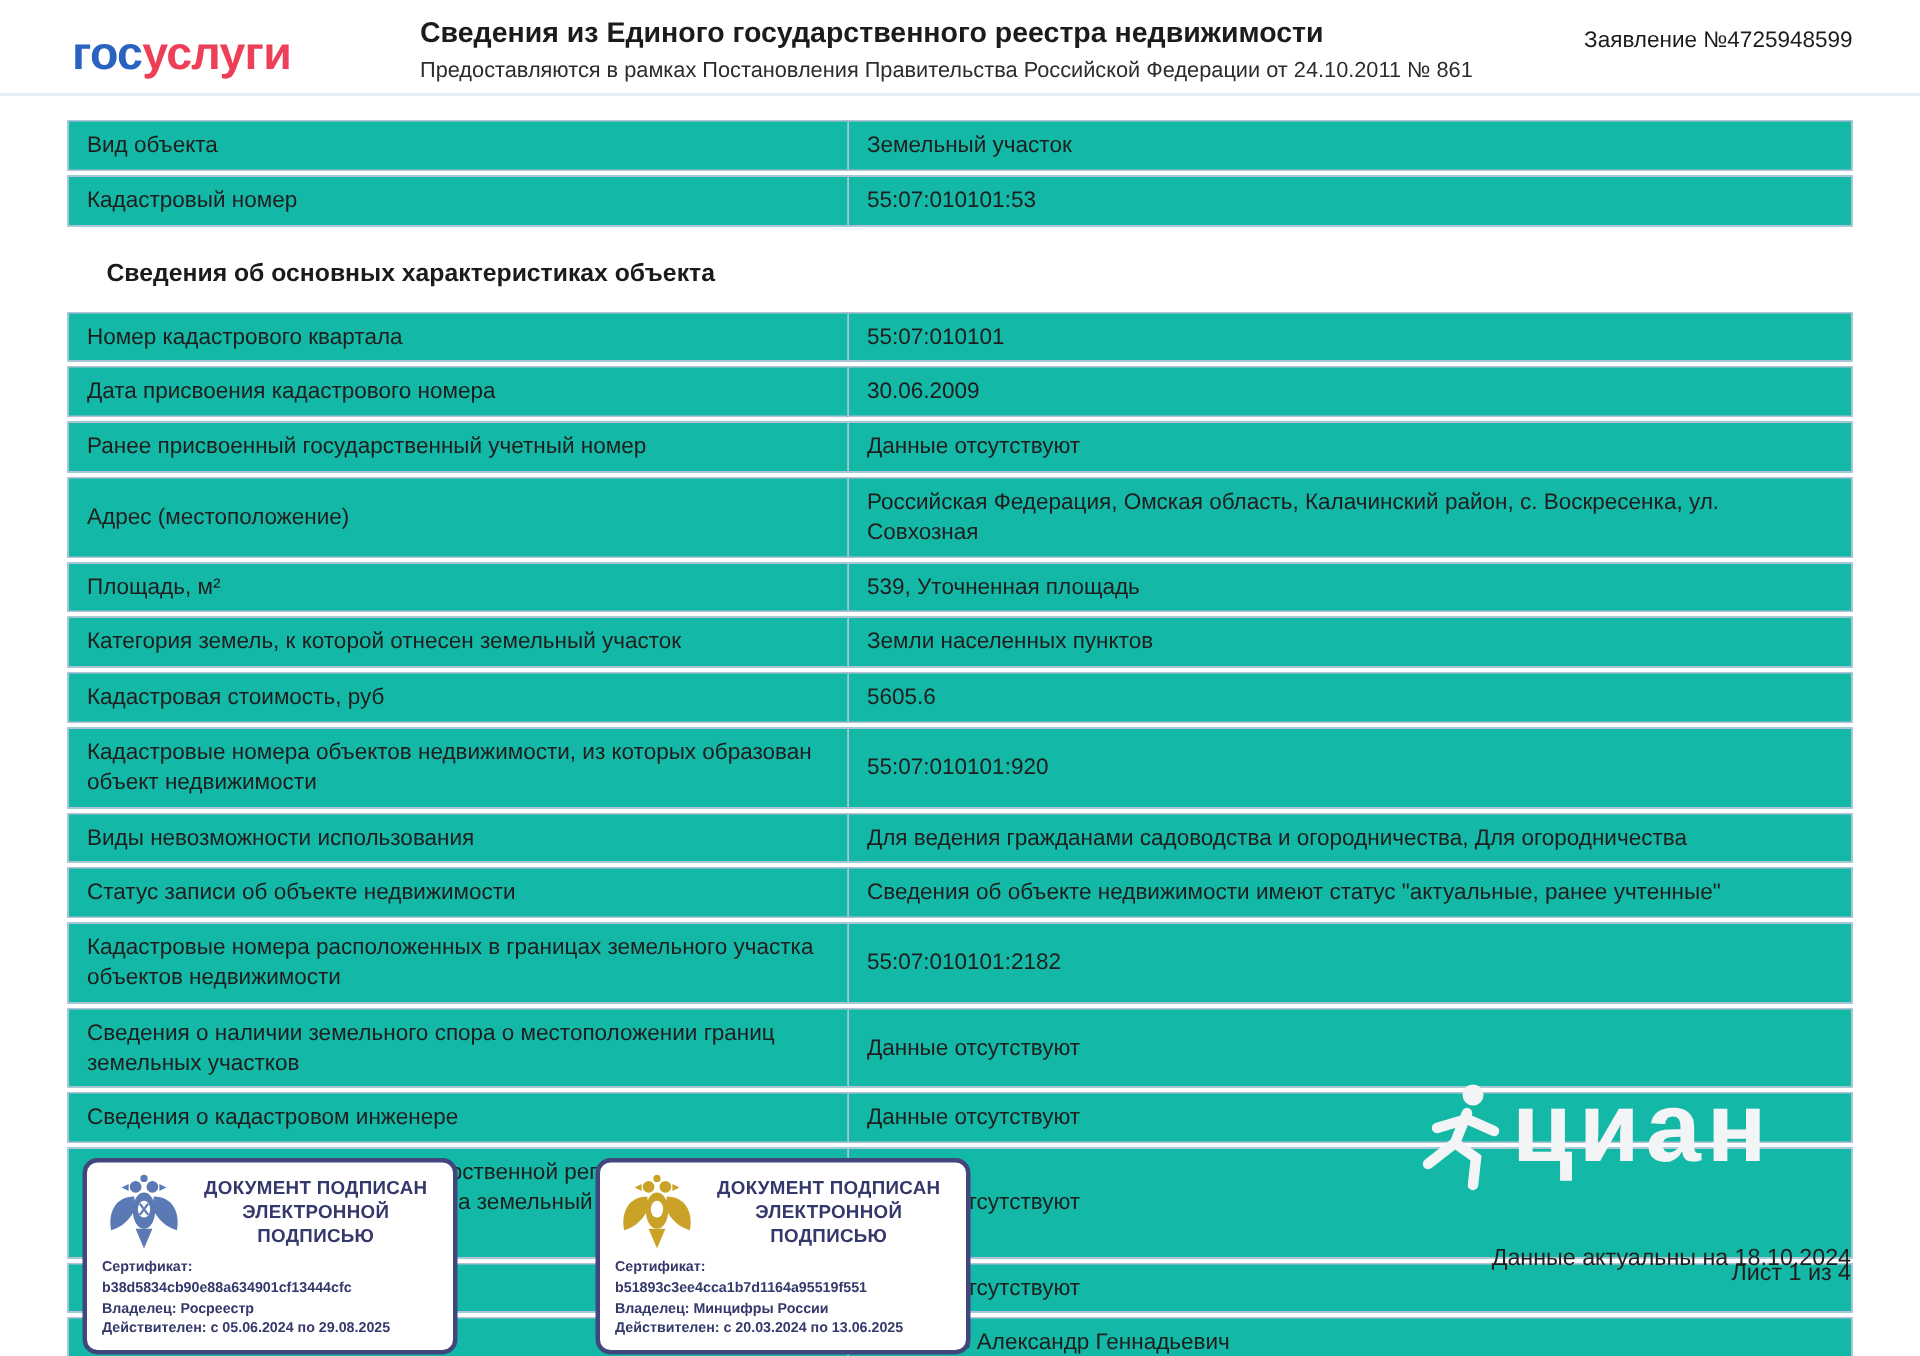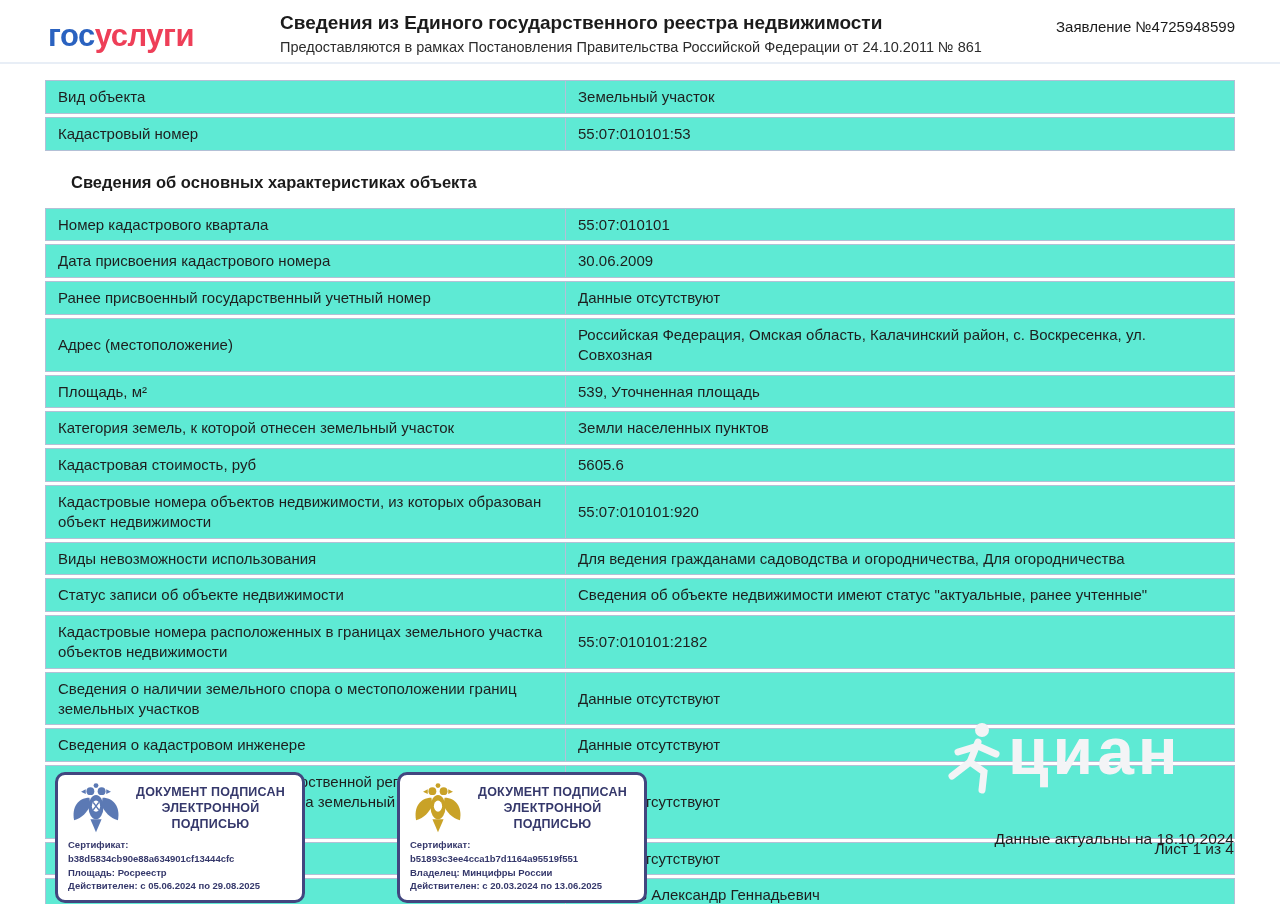--- a/index.html
+++ b/index.html
@@ -21,21 +21,21 @@
   .head-title { font-size:19px; font-weight:bold; color:#1b1b1b; margin-bottom:5px; }
   .head-sub { font-size:14.5px; color:#2c2c2c; }
   .head-app { font-size:15px; color:#1b1b1b; margin-top:8px; white-space:nowrap; }
   
   .doc-table {
     width:1190px; margin:13px 45px 0;
     border-collapse:separate; border-spacing:0 3px;
     font-size:15px; color:#1e1e1e;
   }
   .doc-table td {
-    background:#5eead4; border:1px solid #b3c0d6;
+    background:#14b8a6; border:1px solid #b3c0d6;
     padding:6px 12px; vertical-align:middle; line-height:1.32;
   }
   .doc-table td.label { width:520px; border-right:none; }
   .section-title { font-size:16.5px; font-weight:bold; color:#1b1b1b; margin:19px 71px 4px; }
   
   .stamps { position:absolute; left:55px; top:772px; display:flex; gap:92px; }
   .stamp {
     width:250px; min-height:116px; background:#fff;
     border:3px solid #42467f; border-radius:10px;
     padding:5px 10px 7px;
@@ -185,21 +185,21 @@
             <path d="M37 19 C50 19 56 30 53.5 43 C45 41 39 34 36 27 Z"></path>
             <path d="M24 42 L30 56 L36 42 Z"></path>
           </g>
           <ellipse cx="30" cy="28" rx="4.4" ry="6" fill="#ffffff"></ellipse>
           <path d="M27 24 L33 32 M33 24 L27 32" stroke-width="1.6" fill="none" stroke="#5b79b4"></path>
         </svg>
         <div class="stamp-title">ДОКУМЕНТ ПОДПИСАН ЭЛЕКТРОННОЙ ПОДПИСЬЮ</div>
       </div>
       <div class="stamp-lines">
         <div>Сертификат: b38d5834cb90e88a634901cf13444cfc</div>
-        <div>Площадь: Росреестр</div>
+        <div>Владелец: Росреестр</div>
         <div>Действителен: с 05.06.2024 по 29.08.2025</div>
       </div>
     </div>
 
     <div class="stamp">
       <div class="stamp-top">
         <svg class="stamp-emblem" viewBox="0 0 60 60">
           <g fill="#c9a227">
             <circle cx="30" cy="6" r="2.6"></circle>
             <circle cx="24" cy="12" r="4.2"></circle>

